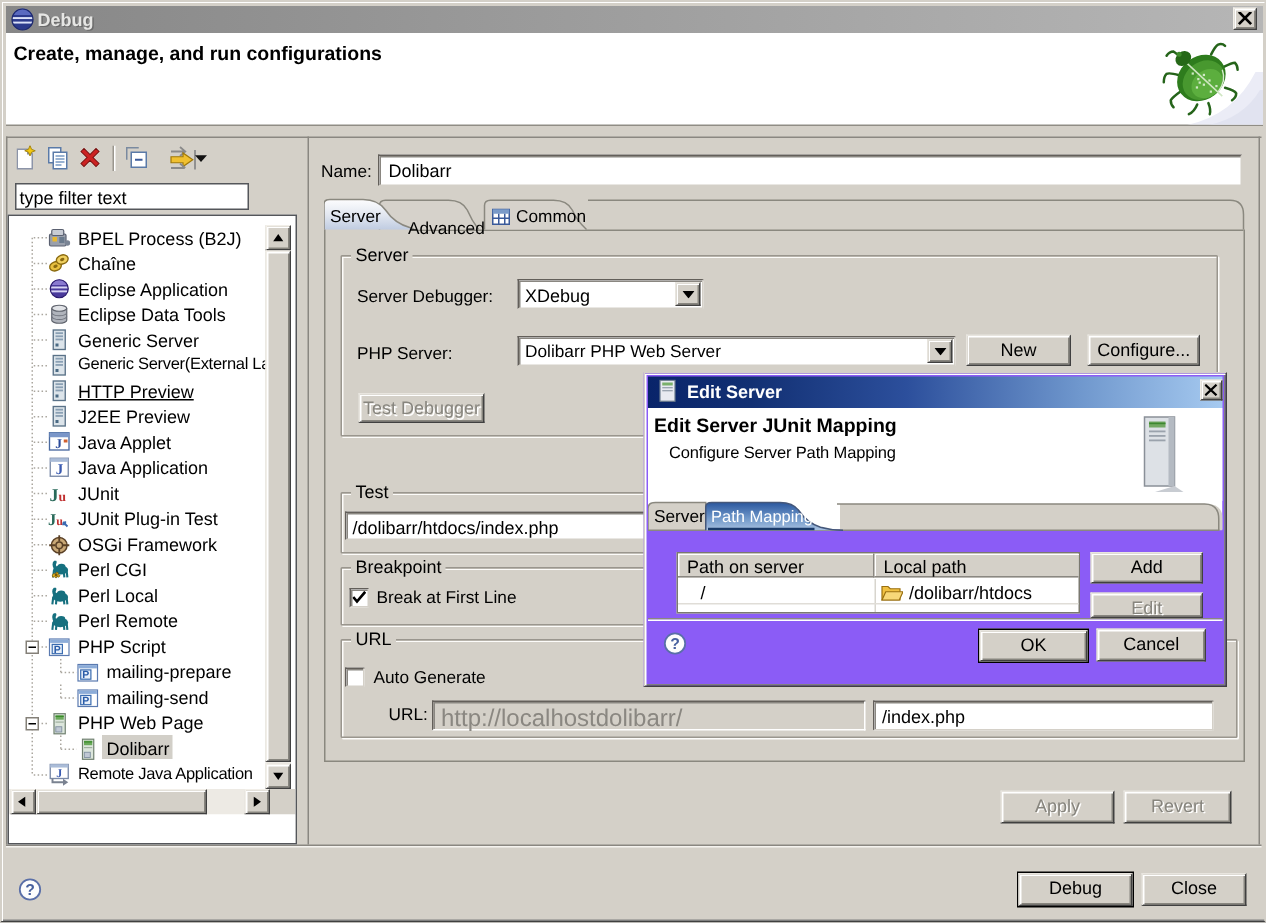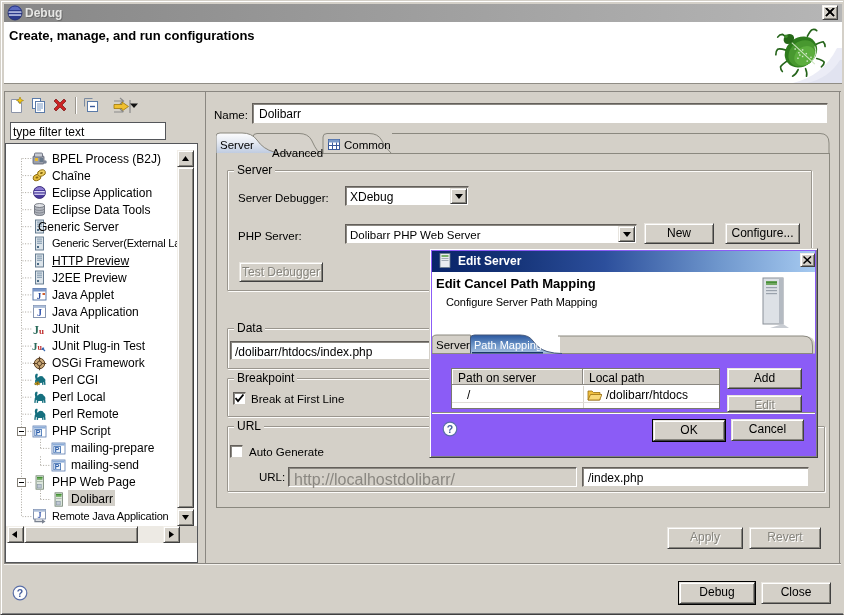--- a/index.html
+++ b/index.html
@@ -182,21 +182,21 @@
             <path d="M2.5 6.5 A5 2 0 0 0 12.5 6.5 M2.5 9 A5 2 0 0 0 12.5 9" fill="none" stroke="#70747e" stroke-width="0.7"></path>
           </svg></div>
 <div class="abs" style="left:46px;top:59px;font-size:12px;white-space:nowrap;">Eclipse Data Tools</div>
 <div class="abs" style="left:26px;top:75px;width:15px;height:15px;"><svg width="15" height="15" viewBox="0 0 15 15">
             <rect x="3.5" y="1" width="8" height="13" fill="#dce4ea" stroke="#5a7288" stroke-width="0.9"></rect>
             <rect x="5" y="2.5" width="5" height="1.2" fill="#8aa0b4"></rect>
             <rect x="5" y="4.6" width="5" height="1.2" fill="#8aa0b4"></rect>
             <rect x="5" y="6.7" width="5" height="1.2" fill="#8aa0b4"></rect>
             <rect x="5" y="10" width="2" height="2" fill="#4a6a84"></rect>
           </svg></div>
-<div class="abs" style="left:32px;top:76px;font-size:12px;white-space:nowrap;">Generic Server</div>
+<div class="abs" style="left:46px;top:76px;font-size:12px;white-space:nowrap;">Generic Server</div>
 <div class="abs" style="left:26px;top:92px;width:15px;height:15px;"><svg width="15" height="15" viewBox="0 0 15 15">
             <rect x="3.5" y="1" width="8" height="13" fill="#dce4ea" stroke="#5a7288" stroke-width="0.9"></rect>
             <rect x="5" y="2.5" width="5" height="1.2" fill="#8aa0b4"></rect>
             <rect x="5" y="4.6" width="5" height="1.2" fill="#8aa0b4"></rect>
             <rect x="5" y="6.7" width="5" height="1.2" fill="#8aa0b4"></rect>
             <rect x="5" y="10" width="2" height="2" fill="#4a6a84"></rect>
           </svg></div>
 <div class="abs" style="left:46px;top:93px;font-size:11px;letter-spacing:-0.2px;white-space:nowrap;">Generic Server(External La</div>
 <div class="abs" style="left:26px;top:109px;width:15px;height:15px;"><svg width="15" height="15" viewBox="0 0 15 15">
             <rect x="3.5" y="1" width="8" height="13" fill="#dce4ea" stroke="#5a7288" stroke-width="0.9"></rect>
@@ -398,21 +398,21 @@
 <div class="abs" style="left:349px;top:228px;font-size:11.5px;">Dolibarr PHP Web Server</div>
 <div class="abs btn" style="left:617px;top:225px;width:17px;height:16px;"></div>
 <svg class="abs" style="left:622px;top:231px" width="8" height="5" viewBox="0 0 8 5">
       <path d="M0 0 H8 L4 5 Z" fill="#000"></path>
     </svg>
 <div class="abs btn" style="left:643px;top:222px;width:70px;height:21px;"><span>New</span></div>
 <div class="abs btn" style="left:724px;top:222px;width:75px;height:21px;"><span>Configure...</span></div>
 <div class="abs btn" style="left:238px;top:261px;width:84px;height:20px;"><span class="dis">Test Debugger</span></div>
 
 <div class="abs gb" style="left:226px;top:327px;width:585px;height:41px;">
- <div class="gbl">Data</div>
+ <div class="gbl">Test</div>
 </div>
 <div class="abs sunken" style="left:229px;top:340px;width:360px;height:19px;"></div>
 <div class="abs" style="left:234px;top:344px;font-size:12px;">/dolibarr/htdocs/index.php</div>
 
 <div class="abs gb" style="left:226px;top:377px;width:585px;height:39px;">
  <div class="gbl">Breakpoint</div>
 </div>
 <div class="cb" style="left:232px;top:391px;"></div>
 <svg class="abs" style="left:234px;top:393px" width="9" height="9" viewBox="0 0 9 9">
       <path d="M0.5 4 L3 7 L8.5 0.5" stroke="#000" stroke-width="1.8" fill="none"></path>
@@ -452,21 +452,21 @@
   <rect x="2.5" y="5" width="7" height="0.9" fill="#9aa4b0"></rect>
   <rect x="2.5" y="7" width="7" height="0.9" fill="#9aa4b0"></rect>
  </svg>
  <div class="abs" style="left:28px;top:5px;font-size:12px;font-weight:bold;color:#fff;">Edit Server</div>
  <div class="abs raised" style="left:370px;top:4px;width:15px;height:14px;"></div>
  <svg class="abs" style="left:373px;top:7px" width="9" height="8" viewBox="0 0 9 8">
         <path d="M0.5 0.5 L8 7.5 M8 0.5 L0.5 7.5" stroke="#000" stroke-width="1.5"></path>
       </svg>
 
  <div class="abs" style="left:2px;top:23px;width:383px;height:62px;background:#fff;"></div>
- <div class="abs" style="left:6px;top:27px;font-size:13px;font-weight:bold;">Edit Cancel Path Mapping</div>
+ <div class="abs" style="left:6px;top:27px;font-size:13px;font-weight:bold;">Edit Server JUnit Mapping</div>
  <div class="abs" style="left:16px;top:47px;font-size:11px;letter-spacing:-0.1px;">Configure Server Path Mapping</div>
  <svg class="abs" style="left:330px;top:27px" width="30" height="52" viewBox="0 0 30 52">
   <rect x="3" y="2" width="20" height="46" fill="#dde1e6" stroke="#8a9098" stroke-width="1"></rect>
   <rect x="19" y="2" width="4" height="46" fill="#b4bac2"></rect>
   <rect x="6" y="5" width="11" height="4" fill="#72a862"></rect>
   <rect x="6" y="5.8" width="11" height="1" fill="#3c8830"></rect>
   <rect x="6" y="11" width="11" height="1.2" fill="#9aa2ac"></rect>
   <rect x="6" y="14" width="11" height="1.2" fill="#9aa2ac"></rect>
   <rect x="6" y="17" width="11" height="1.2" fill="#9aa2ac"></rect>
   <path d="M23 48 L29 52 L10 52 Z" fill="#c8ccd2"></path>

